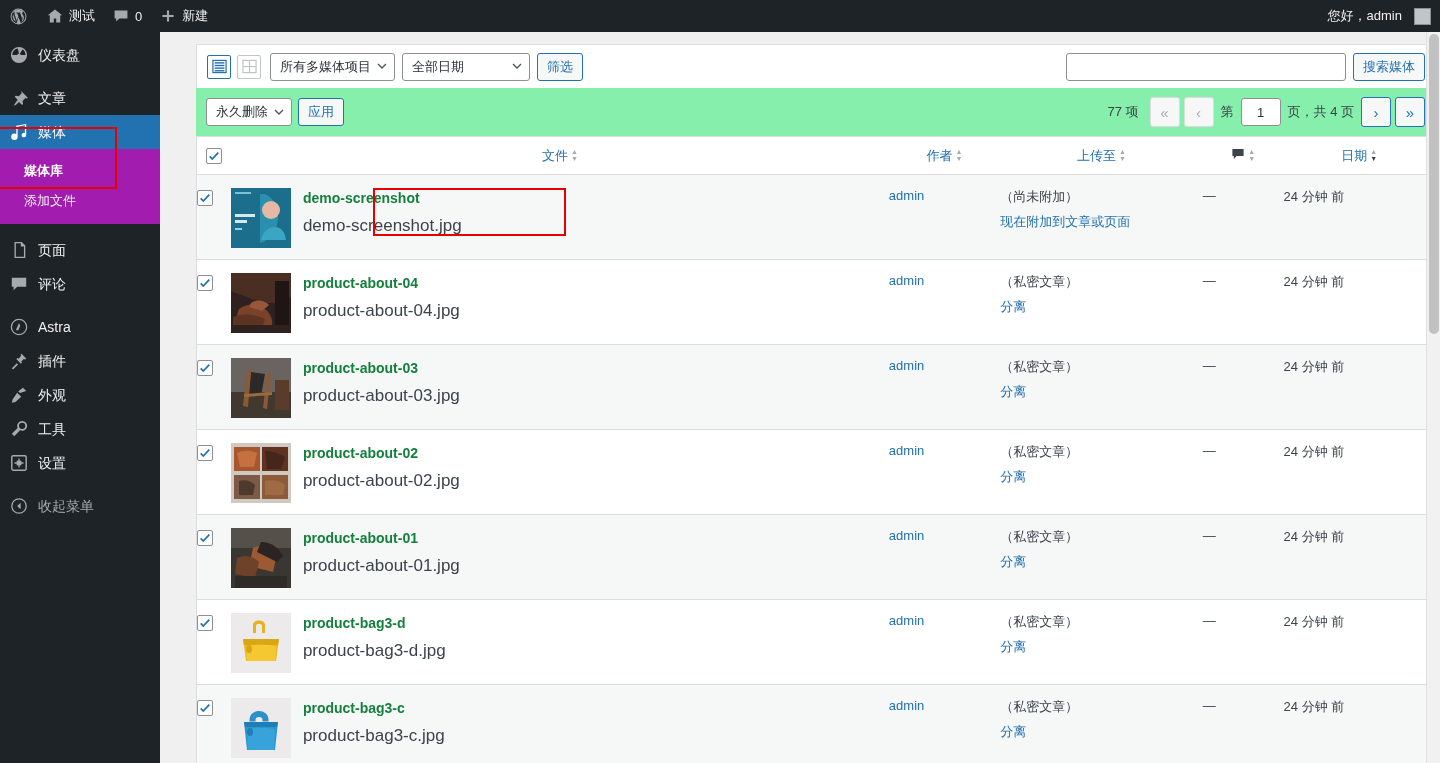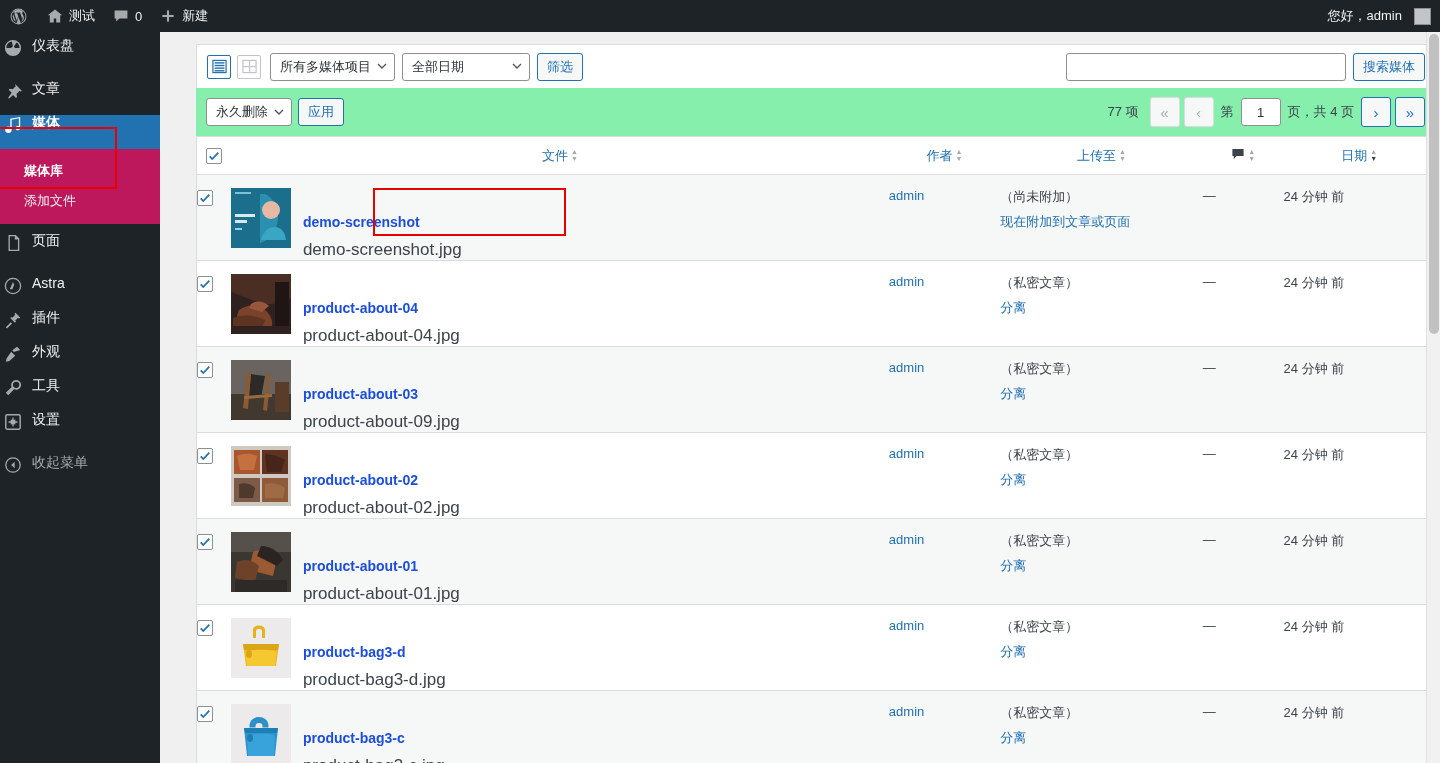--- a/index.html
+++ b/index.html
@@ -30,34 +30,34 @@
     width:17px; height:17px; background:#c3c4c7;
     border:1px solid #8c8f94; margin-left:6px;
   }
 
   
   #sidebar {
     position:absolute; top:32px; left:0; width:160px; height:731px;
     background:#1d2327; color:#f0f0f1; font-size:14px;
   }
   .menu-item {
-    display:flex; gap:9px;
-    height:34px; padding:0 0 0 3px; color:#f0f0f1;
+    display:flex; align-items:center; gap:9px;
+    height:34px; padding:0 0 0 9px; color:#f0f0f1;
     position:relative;
   }
   .menu-item .mlabel { line-height:1; font-size:14px; }
   .menu-item.sep { margin-top:9px; }
   .menu-item.current {
-    background:#2271b1; color:#fff; font-weight:700;
+    background:#2271b1; color:#fff; font-weight:400;
   }
   .menu-item.collapse { color:#a7aaad; }
   .mic { width:20px; height:20px; display:flex; align-items:center; justify-content:center; }
   .mic svg { display:block; }
   .submenu {
-    background:#be185d; padding:7px 0 8px 0;
+    background:#a21caf; padding:7px 0 8px 0;
   }
   .submenu .sub {
     display:block; padding:6px 0 6px 24px;
     font-size:13px; color:#f0f0f1;
   }
   .submenu .sub.current { font-weight:700; color:#fff; }
   .arrow-pointer {
     position:absolute; right:-8px; top:9px;
     width:0; height:0;
     border-top:8px solid transparent;
@@ -168,23 +168,22 @@
   }
   .cb svg { display:block; }
   .filecell { display:flex; gap:12px; align-items:flex-start; }
   .thumb {
     width:60px; height:60px; background:#f0f0f1; flex:0 0 60px;
     overflow:hidden; position:relative;
   }
   .thumb svg { display:block; width:60px; height:60px; }
   .fmeta { padding-top:2px; }
   .fname {
-    color:#1d4ed8; font-weight:700; font-size:14px; display:block;
+    color:#15803d; font-weight:700; font-size:14px; display:block;
     margin-bottom:10px;
-    margin-top:24px;
   }
   .ffile { color:#3c434a; font-size:17px; }
   .alink { color:#2271b1; }
   .dash { color:#3c434a; }
   .muted { color:#3c434a; }
   .sub2 { display:block; margin-top:7px; }
 
   
   #vscroll {
     position:absolute; right:0; top:32px; width:14px; height:731px;
@@ -274,20 +273,28 @@
 
   <div class="menu-item sep">
     <span class="mic">
       <svg width="18" height="18" viewBox="0 0 20 20" fill="#a7aaad">
         <path d="M5 1h8l4 4v14H5V1zm1.5 1.5v15h9V6h-3.5V2.5h-5.5z"></path>
       </svg>
     </span>
     <span class="mlabel">页面</span>
   </div>
 
+  <div class="menu-item">
+    <span class="mic">
+      <svg width="18" height="18" viewBox="0 0 20 20" fill="#a7aaad">
+        <path d="M2 3h16v10H8l-4 4v-4H2V3z"></path>
+      </svg>
+    </span>
+    <span class="mlabel">评论</span>
+  </div>
 
   <div class="menu-item sep">
     <span class="mic">
       <svg width="18" height="18" viewBox="0 0 20 20">
         <circle cx="10" cy="10" r="8.5" fill="none" stroke="#a7aaad" stroke-width="1.4"></circle>
         <path d="M6.5 13.5L10 5.5l1.3 3-2 5z" fill="#a7aaad"></path>
       </svg>
     </span>
     <span class="mlabel">Astra</span>
   </div>
@@ -582,21 +589,21 @@
                 <rect y="34" width="60" height="26" fill="#41382f"></rect>
                 <path d="M20 14l14 2-4 22-12-2z" fill="#2c2a28"></path>
                 <path d="M16 12l4 1-3 36-5-1z" fill="#8a5a34"></path>
                 <path d="M36 14l4 1-4 36-4-1z" fill="#8a5a34"></path>
                 <rect x="13" y="36" width="28" height="3" fill="#9a6a3e" transform="rotate(-4 13 36)"></rect>
                 <rect x="44" y="22" width="14" height="30" fill="#5a3c2a"></rect>
               </svg>
             </span>
             <span class="fmeta">
               <span class="fname">product-about-03</span>
-              <span class="ffile">product-about-09.jpg</span>
+              <span class="ffile">product-about-03.jpg</span>
             </span>
           </div>
         </td>
         <td class="col-author">
           <span class="alink">admin</span>
         </td>
         <td class="col-upload">
           <span class="muted">（私密文章）</span>
           <span class="alink sub2">分离</span>
         </td>

